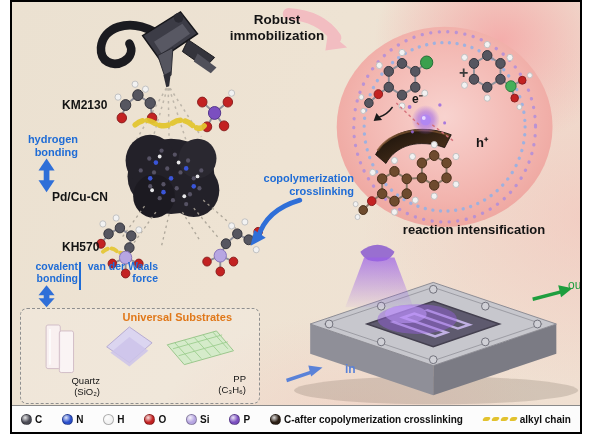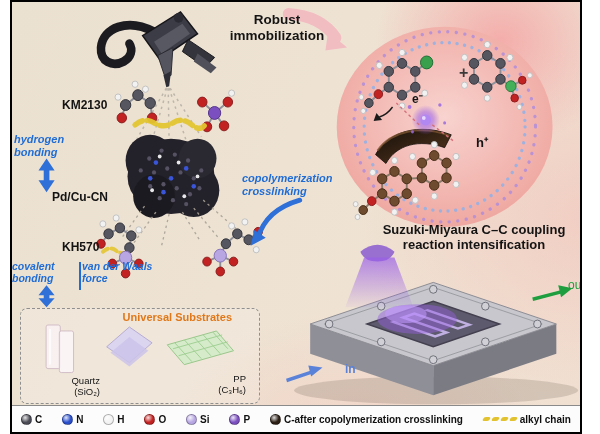--- a/index.html
+++ b/index.html
@@ -13,21 +13,21 @@
       radial-gradient(280px 170px at 60% 100%, rgba(243,196,186,.45), rgba(243,196,186,0) 70%),
       linear-gradient(115deg,#ebe1d1 0%,#eee3d3 45%,#f0e0d2 100%);
     margin-left: 10px;
   }
   .scene{position:absolute;left:0;top:0;width:100%;height:100%}
   .t{position:absolute;color:#141414;line-height:1.18}
   .t div{white-space:nowrap}
   .ctr{text-align:center}
   .title{left:190px;top:10px;width:150px;font-size:13.5px;font-weight:700;text-align:center}
   .lbl{font-size:12px;font-weight:700}
-  .ib{font-style:italic;font-weight:700;font-size:11px;color:#1f6cd6;text-align:left}
+  .ib{font-weight:700;font-size:11px;color:#1f6cd6;text-align:right}
   .ib2{font-size:10.5px}
   .suzuki{left:342px;top:220px;width:240px;font-size:13px;font-weight:700;text-align:center}
   .orange{color:#e0781a;font-weight:700}
   .green{color:#1e9e3e;font-weight:400;font-size:12px}
   .blue-in{color:#5a82d8;font-weight:700;font-size:12px}
   .vline{position:absolute;width:2px;background:#1f6cd6}
   .sub-box{position:absolute;left:8px;top:306px;width:240px;height:96px;border:1.5px dashed #8f8f8f;border-radius:7px;background:rgba(255,255,255,.16)}
   .sub-title{left:0;top:309px;width:220px;font-size:11px;text-align:right}
   .sub-label{position:absolute;width:70px;font-size:9.5px;color:#141414;text-align:right;line-height:1.15}
   .legend{position:absolute;left:0;right:0;bottom:0;height:27px;background:#fcfcfc;border-top:1px solid #8a8a8a;
@@ -472,21 +472,20 @@
   <div class="t ib ctr" style="left: 230px; top: 170px; width: 112px; color: rgb(31, 108, 214);">
     <div>copolymerization</div>
     <div>crosslinking</div>
   </div>
 
   <div class="t plus" style="left:447px;top:62px">+</div>
   <div class="t eh" style="left:400px;top:90px">e⁻</div>
   <div class="t eh" style="left:464px;top:133px;font-size:13px">h⁺</div>
 
   <div class="t suzuki">
-    <div>Suzuki-Miyaura C–C coupling</div>
     <div>reaction intensification</div>
   </div>
 
   <div class="t green" style="left: 556px; top: 276px; color: rgb(30, 158, 62);">out</div>
   <div class="t blue-in" style="left: 296px; top: 360px; color: rgb(90, 130, 216); padding-left: 37px;">in</div>
 
 
   <div class="sub-box"></div>
   <div class="t orange sub-title" style="color: rgb(224, 120, 26);">Universal Substrates</div>
 

